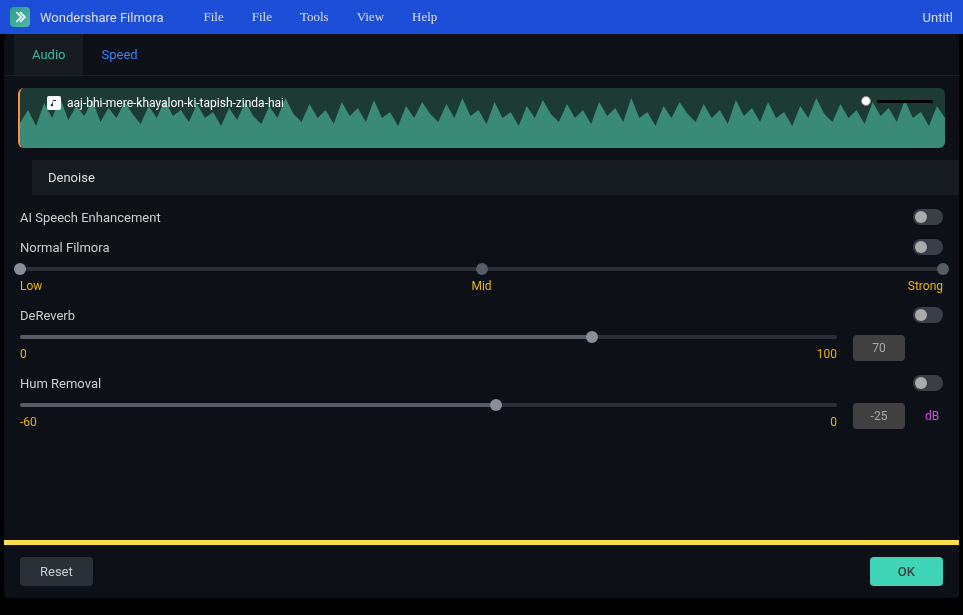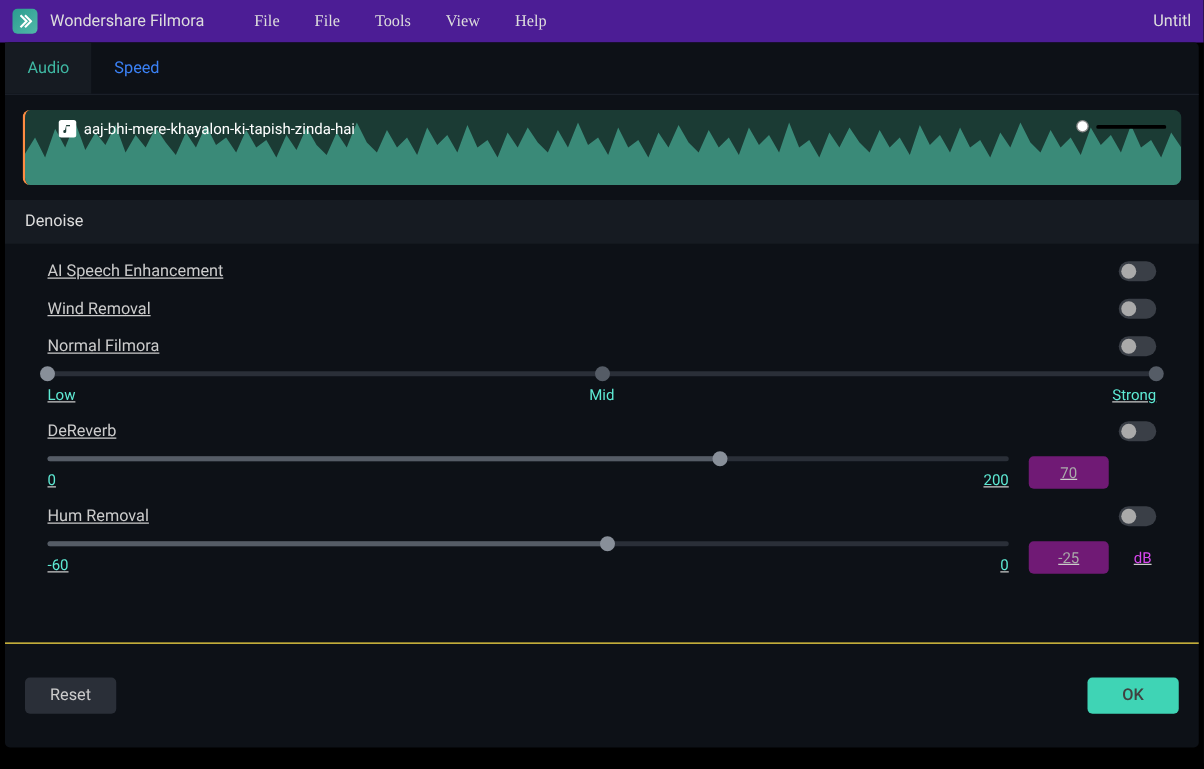--- a/index.html
+++ b/index.html
@@ -1,62 +1,62 @@
 <!DOCTYPE html>
 <html><head>
 <meta charset="utf-8">
 <style>
   * { box-sizing: border-box; margin: 0; padding: 0; font-family: -apple-system, BlinkMacSystemFont, "Segoe UI", Roboto, sans-serif; }
   body { background: #000; color: #ccc; width: 963px; height: 615px; overflow: hidden; font-size: 13px; }
   
-  .menubar { display: flex; align-items: center; height: 34px; padding: 0 10px; background: #4c1d95; }
+  .menubar { display: flex; align-items: center; height: 34px; padding: 0 10px; background: #1d4ed8; }
   .logo { width: 20px; height: 20px; background: linear-gradient(135deg, #2a9d8f, #52b8aa); border-radius: 4px; display: flex; align-items: center; justify-content: center; margin-right: 10px; }
   .logo svg { width: 12px; height: 12px; }
   .app-name { color: #ddd; font-size: 13px; margin-right: 40px; }
   .menu-item { color: #ddd; font-size: 13px; margin-right: 28px; cursor: pointer; font-family: Liberation Serif, serif; }
   .menubar-right { margin-left: auto; color: #ddd; font-size: 13px; }
   
   .editor { background: #0d1117; margin: 0 4px; border-radius: 4px; height: 564px; display: flex; flex-direction: column; }
   
-  .tabs { display: flex; padding: 0 0; border-bottom: 1px solid #1a1f28; }
+  .tabs { display: flex; padding: 0 10px; border-bottom: 1px solid #1a1f28; }
   .tab { padding: 13px 18px; color: #3b82f6; cursor: pointer; font-size: 13px; }
   .tab.active { color: #3fb8a3; background: #161b22; }
   
   .waveform-box { margin: 12px 14px 0 14px; background: #1b3b34; border-radius: 6px; height: 60px; position: relative; overflow: hidden; border-left: 2px solid #ff8c42; }
   .waveform-label { position: absolute; top: 8px; left: 10px; display: flex; align-items: center; gap: 6px; color: #fff; font-size: 12px; z-index: 2; padding-left: 17px; }
   .music-icon { width: 14px; height: 14px; background: #fff; border-radius: 2px; display: flex; align-items: center; justify-content: center; }
   .waveform-svg { position: absolute; bottom: 0; left: 0; width: 100%; height: 100%; }
   .wave-vol { position: absolute; top: 8px; right: 12px; display: flex; align-items: center; gap: 6px; }
   .wave-vol-dot { width: 10px; height: 10px; border-radius: 50%; background: #fff; border: 1px solid #888; }
   .wave-vol-line { width: 56px; height: 3px; background: #000; border-radius: 2px; }
   
-  .section-header { background: #161b22; padding: 10px 16px; color: #ddd; font-size: 13px; margin-top: 12px; }
+  .section-header { background: #161b22; padding: 10px 16px; color: #ddd; font-size: 13px; margin-top: 12px; margin-left: 28px; }
   
-  .content { flex: 1; overflow-y: auto; padding: 0 18px; text-decoration: underline; }
+  .content { flex: 1; overflow-y: auto; padding: 0 0; }
   .row { padding: 14px 16px 0 16px; }
   .row-top { display: flex; justify-content: space-between; align-items: center; }
   .row-label { color: #ccc; font-size: 13px; }
   
   .toggle { width: 30px; height: 16px; background: #3a3f47; border-radius: 10px; position: relative; cursor: pointer; }
   .toggle::after { content: ""; position: absolute; top: 2px; left: 2px; width: 12px; height: 12px; background: #aaa; border-radius: 50%; }
   
   .slider-wrap { margin-top: 12px; position: relative; }
   .track { height: 4px; background: #2a2f38; border-radius: 2px; position: relative; }
   .track-fill { height: 100%; background: #555c66; border-radius: 2px; position: absolute; left: 0; top: 0; }
   .thumb { width: 12px; height: 12px; background: #888f99; border-radius: 50%; position: absolute; top: 50%; transform: translate(-50%, -50%); }
-  .slider-labels { display: flex; justify-content: space-between; margin-top: 8px; color: #5eead4; font-size: 12px; }
+  .slider-labels { display: flex; justify-content: space-between; margin-top: 8px; color: #eab308; font-size: 12px; }
   .slider-labels.three span:nth-child(2) { position: absolute; left: 50%; transform: translateX(-50%); }
   .slider-labels.three { position: relative; }
   
   .slider-with-value { display: flex; align-items: center; gap: 16px; margin-top: 12px; }
   .slider-with-value .track-container { flex: 1; position: relative; }
-  .value-box { width: 64px; height: 26px; background: #701a75; border-radius: 4px; display: flex; align-items: center; justify-content: center; color: #aaa; font-size: 12px; }
+  .value-box { width: 52px; height: 26px; background: #404040; border-radius: 4px; display: flex; align-items: center; justify-content: center; color: #aaa; font-size: 12px; }
   .unit { color: #d946ef; font-size: 12px; margin-left: 4px; width: 18px; }
   
-  .footer { display: flex; justify-content: space-between; padding: 27px 16px; border-top: 1px solid #fde047; }
+  .footer { display: flex; justify-content: space-between; padding: 12px 16px; border-top: 5px solid #fde047; }
   .btn { padding: 7px 20px; border-radius: 4px; border: none; font-size: 13px; cursor: pointer; }
   .btn-reset { background: #2a2f38; color: #ccc; }
   .btn-ok { background: #3fd4b5; color: #404040; font-weight: 500; padding: 7px 28px; }
 </style>
 </head>
 <body>
 
 <div class="menubar">
   <div class="logo">
     <svg viewBox="0 0 10 10">
@@ -99,26 +99,20 @@
   <div class="section-header">Denoise</div>
 
   <div class="content">
     <div class="row">
       <div class="row-top">
         <span class="row-label">AI Speech Enhancement</span>
         <div class="toggle"></div>
       </div>
     </div>
 
-    <div class="row">
-      <div class="row-top">
-        <span class="row-label">Wind Removal</span>
-        <div class="toggle"></div>
-      </div>
-    </div>
 
     <div class="row">
       <div class="row-top">
         <span class="row-label">Normal Filmora</span>
         <div class="toggle"></div>
       </div>
       <div class="slider-wrap">
         <div class="track">
             <div class="thumb" style="left:0%"></div>
             <div class="thumb" style="left:50%; background:#555c66"></div>
@@ -138,21 +132,21 @@
         <div class="toggle"></div>
       </div>
       <div class="slider-with-value">
         <div class="track-container">
           <div class="track">
               <div class="track-fill" style="width:70%"></div>
               <div class="thumb" style="left:70%"></div>
             </div>
           <div class="slider-labels">
             <span>0</span>
-            <span>200</span>
+            <span>100</span>
           </div>
         </div>
         <div class="value-box">70</div>
         <span class="unit"></span>
       </div>
     </div>
 
     <div class="row">
       <div class="row-top">
         <span class="row-label">Hum Removal</span>

